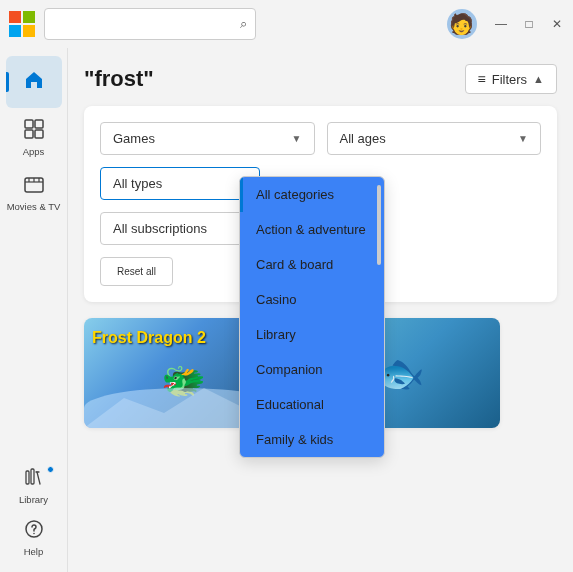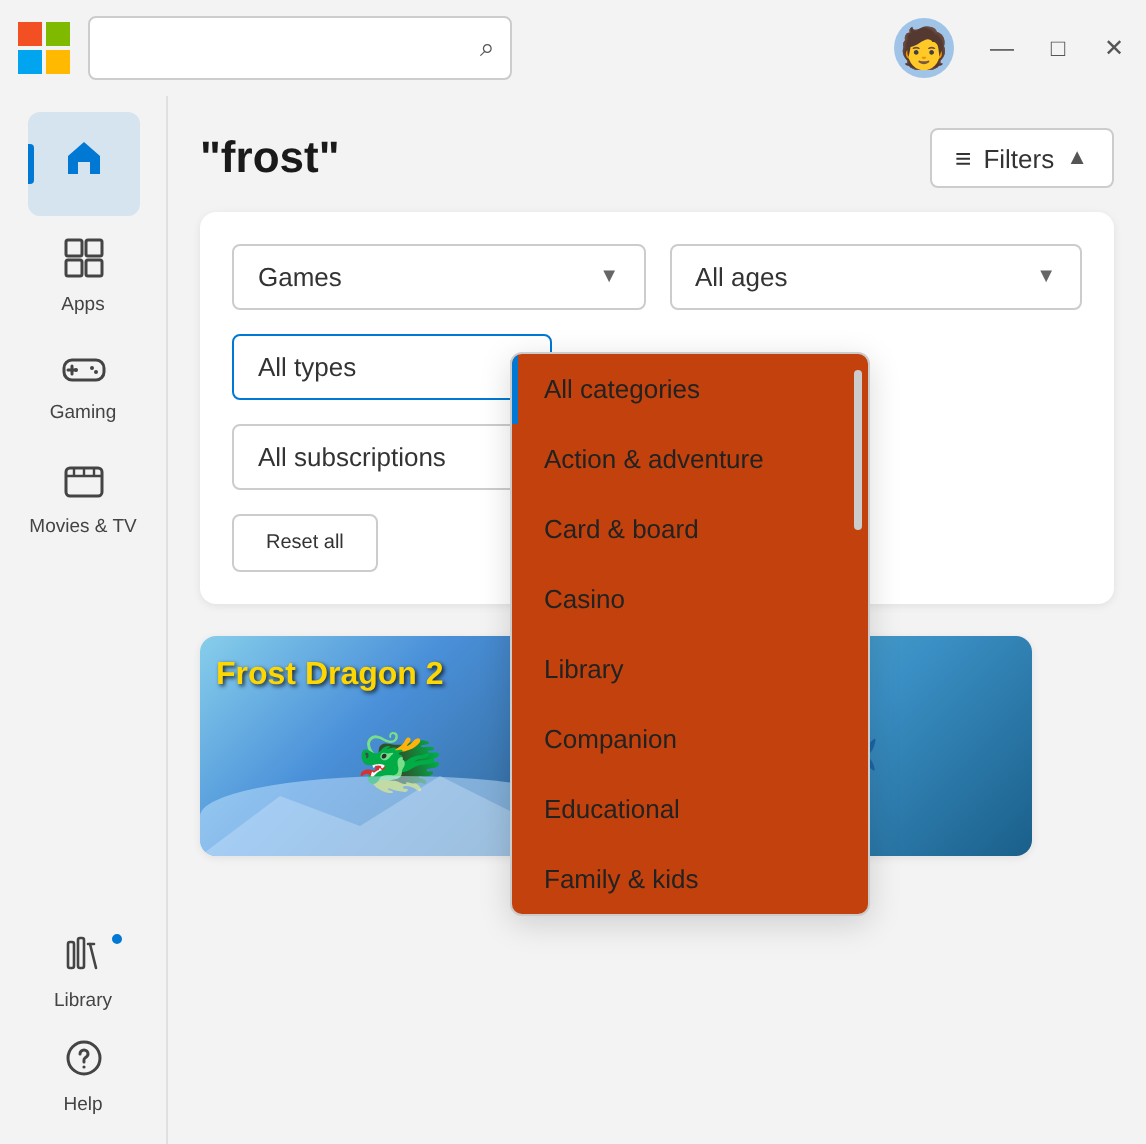--- a/index.html
+++ b/index.html
@@ -85,21 +85,21 @@
 
     
     .main-layout {
       display: flex;
       flex: 1;
       overflow: hidden;
     }
 
     
     .sidebar {
-      width: 84px;
+      width: 68px;
       background: #f3f3f3;
       display: flex;
       flex-direction: column;
       align-items: center;
       padding-top: 8px;
       gap: 4px;
       flex-shrink: 0;
       border-right: 1px solid #e0e0e0;
     }
     .sidebar-item {
@@ -220,22 +220,22 @@
       user-select: none;
     }
     .filter-select.active-dropdown { border-color: #0078d4; }
     .chevron-down { font-size: 10px; color: #666; }
 
     
     .dropdown-overlay {
       position: absolute;
       top: 70px;
       left: 155px;
-      width: 180px;
-      background: #c2410c;
+      width: 146px;
+      background: #3b82f6;
       border: 1px solid #ccc;
       border-radius: 6px;
       box-shadow: 0 4px 16px rgba(0,0,0,0.15);
       z-index: 10;
       overflow: hidden;
     }
     .dropdown-item {
       padding: 10px 16px;
       font-size: 13px;
       color: #222;
@@ -388,33 +388,20 @@
         <svg width="20" height="20" viewBox="0 0 20 20" fill="none">
           <rect x="1" y="1" width="8" height="8" rx="1" stroke="#444" stroke-width="1.5" fill="none"></rect>
           <rect x="11" y="1" width="8" height="8" rx="1" stroke="#444" stroke-width="1.5" fill="none"></rect>
           <rect x="1" y="11" width="8" height="8" rx="1" stroke="#444" stroke-width="1.5" fill="none"></rect>
           <rect x="11" y="11" width="8" height="8" rx="1" stroke="#444" stroke-width="1.5" fill="none"></rect>
         </svg>
       </span>
       <span class="item-label">Apps</span>
     </div>
 
-    <div class="sidebar-item">
-      <span class="item-icon">
-        <svg width="22" height="16" viewBox="0 0 22 16" fill="none">
-          <rect x="1" y="3" width="20" height="10" rx="4" stroke="#444" stroke-width="1.5" fill="none"></rect>
-          <line x1="7" y1="8" x2="7" y2="8" stroke="#444" stroke-width="2" stroke-linecap="round"></line>
-          <line x1="5" y1="6" x2="5" y2="10" stroke="#444" stroke-width="1.5" stroke-linecap="round"></line>
-          <line x1="3" y1="8" x2="7" y2="8" stroke="#444" stroke-width="1.5" stroke-linecap="round"></line>
-          <circle cx="15" cy="7" r="1" fill="#444"></circle>
-          <circle cx="17" cy="9" r="1" fill="#444"></circle>
-        </svg>
-      </span>
-      <span class="item-label">Gaming</span>
-    </div>
 
     <div class="sidebar-item">
       <span class="item-icon">
         <svg width="20" height="18" viewBox="0 0 20 18" fill="none">
           <rect x="1" y="2" width="18" height="14" rx="2" stroke="#444" stroke-width="1.5" fill="none"></rect>
           <line x1="1" y1="6" x2="19" y2="6" stroke="#444" stroke-width="1.2"></line>
           <line x1="5" y1="2" x2="5" y2="6" stroke="#444" stroke-width="1.2"></line>
           <line x1="10" y1="2" x2="10" y2="6" stroke="#444" stroke-width="1.2"></line>
           <line x1="15" y1="2" x2="15" y2="6" stroke="#444" stroke-width="1.2"></line>
         </svg>

